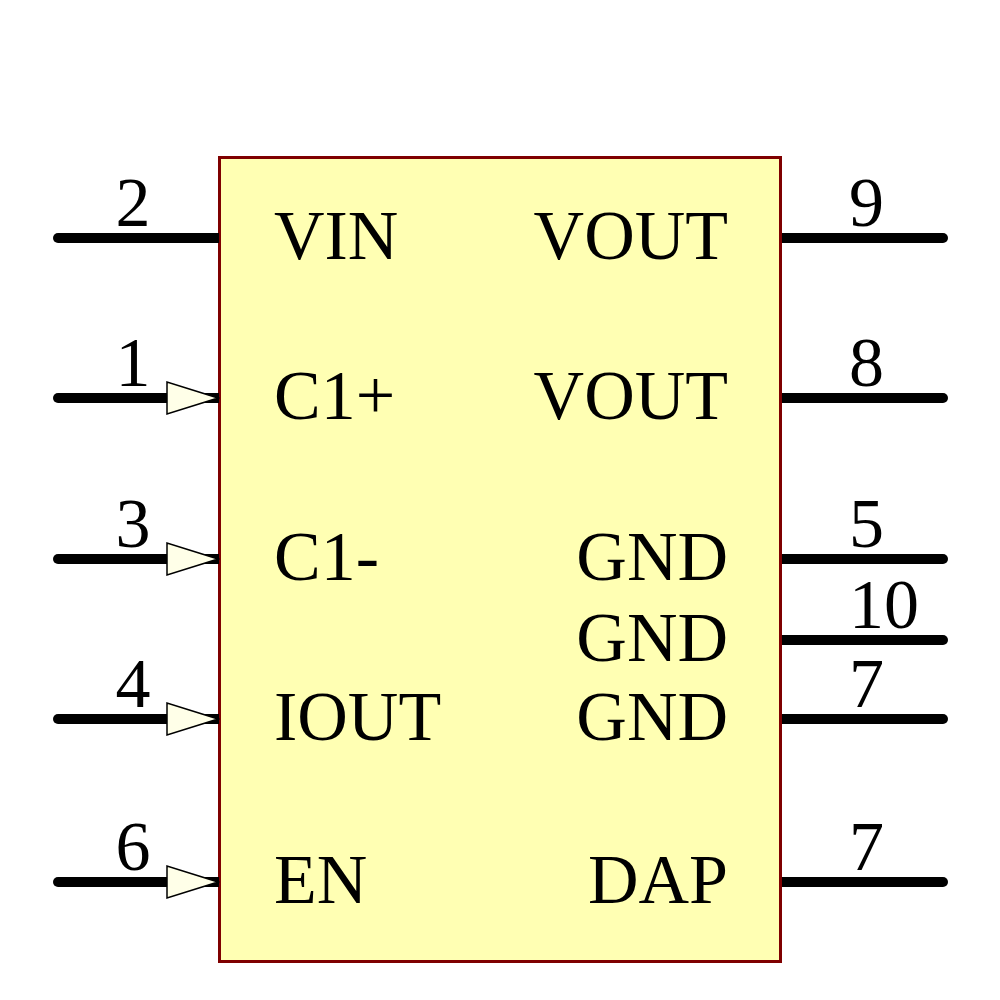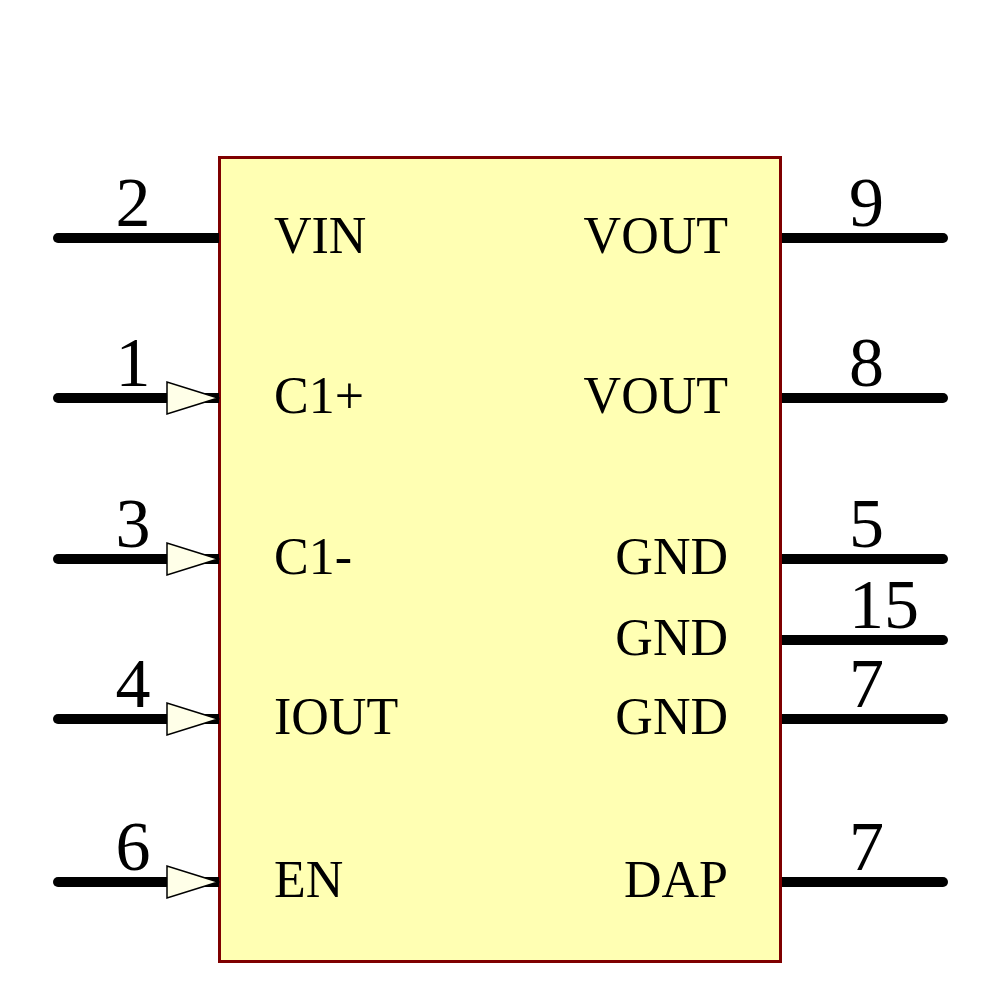--- a/index.html
+++ b/index.html
@@ -59,21 +59,21 @@
     left: 133px;
     transform: translateX(-50%);
   }
   .pin.right .num {
     left: 849px;
   }
   .name {
     position: absolute;
     top: 0;
     transform: translateY(-53%);
-    font-size: 52px;
+    font-size: 70px;
     line-height: 1;
     white-space: nowrap;
   }
   .pin.left .name {
     left: 274px;
   }
   .pin.right .name {
     right: 272px;
   }
   .arrow {
@@ -149,21 +149,21 @@
   </div>
 
   <div class="pin right" style="top:559px">
     <div class="wire"></div>
     <div class="num">5</div>
     <div class="name">GND</div>
   </div>
 
   <div class="pin right" style="top:640px">
     <div class="wire"></div>
-    <div class="num">15</div>
+    <div class="num">10</div>
     <div class="name">GND</div>
   </div>
 
   <div class="pin right" style="top:719px">
     <div class="wire"></div>
     <div class="num">7</div>
     <div class="name">GND</div>
   </div>
 
   <div class="pin right" style="top:882px">

